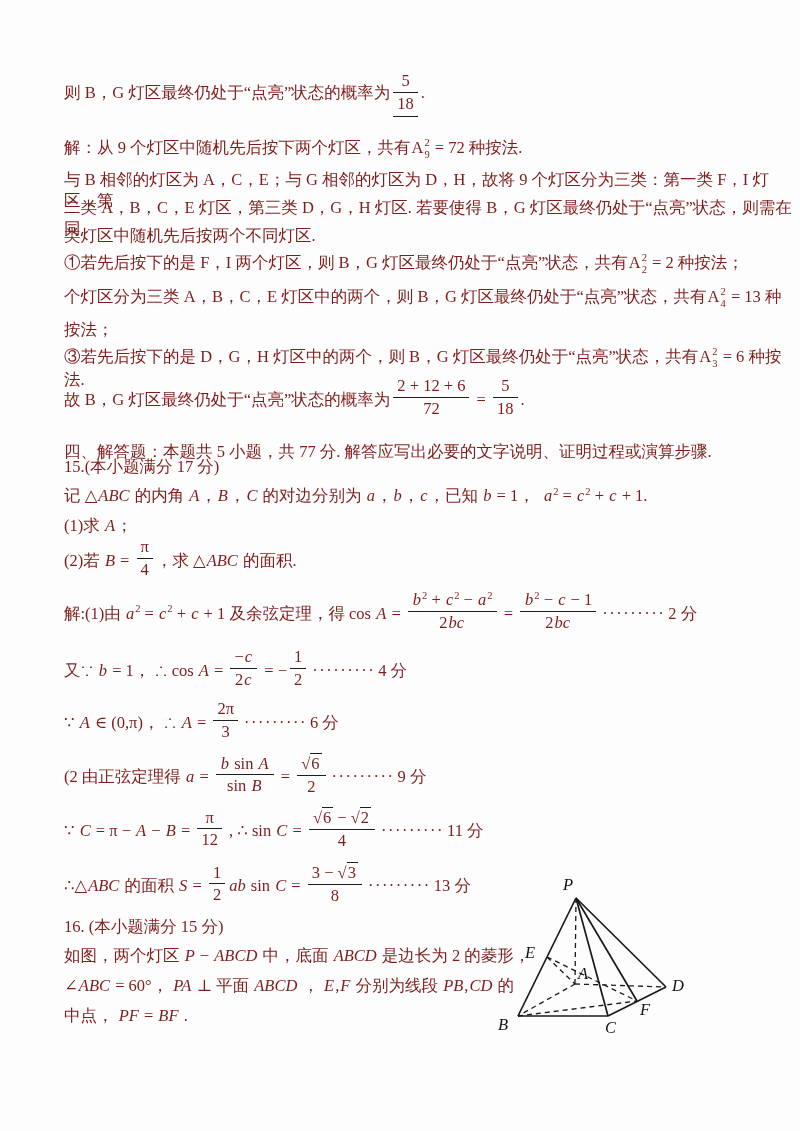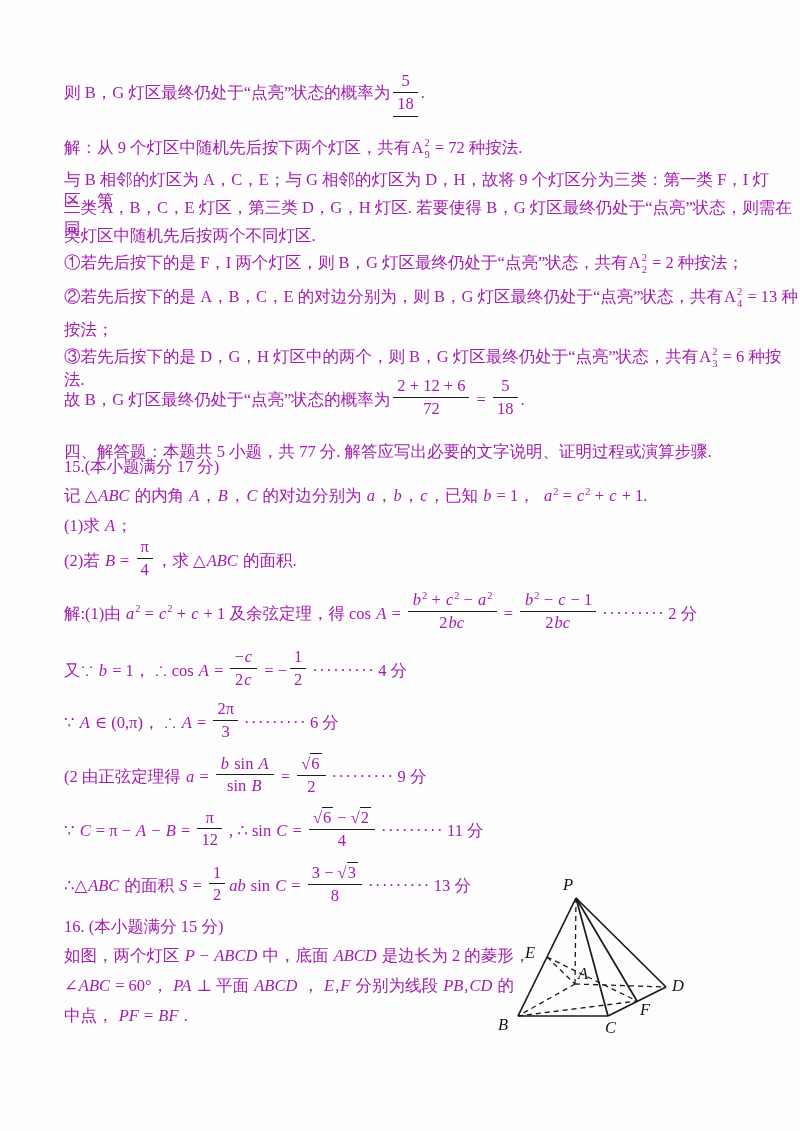--- a/index.html
+++ b/index.html
@@ -1,21 +1,21 @@
 <!DOCTYPE html>
 <html><head>
 <meta charset="utf-8">
 <style>
   html,body{margin:0;padding:0;background:#e8e8e8;}
   .page{
     position:relative;
     width:800px;height:1131px;
     margin:0 auto;
     background:#fdfdfd;
-    color:#a21caf;
+    color:#7f1d1d;
     font-family:"Liberation Serif","DejaVu Serif",serif;
     font-size:16.5px;
     overflow:hidden;
   }
   .line{
     position:absolute;
     left:64px;
     white-space:nowrap;
     line-height:1.25;
   }
@@ -46,21 +46,21 @@
 </head>
 <body>
 
 <div class="page">
   <div class="line" style="top:71px"><span class="tok-text">则 B，G 灯区最终仍处于“点亮”状态的概率为</span><span class="tok-frac"><span class="frac-num"><span class="tok-text">5</span></span><span class="frac-den underlined"><span class="tok-text">18</span></span></span><span class="tok-text">.</span></div>
   <div class="line" style="top:137px"><span class="tok-text">解：从 9 个灯区中随机先后按下两个灯区，共有</span><span class="tok-ss"><span class="ss-base">A</span><span class="ss-stack"><span class="ss-sup">2</span><span class="ss-sub">9</span></span></span><span class="tok-text"> = 72 种按法.</span></div>
   <div class="line" style="top:170px"><span class="tok-text">与 B 相邻的灯区为 A，C，E；与 G 相邻的灯区为 D，H，故将 9 个灯区分为三类：第一类 F，I 灯区，第</span></div>
   <div class="line" style="top:198px"><span class="tok-text">二类 A，B，C，E 灯区，第三类 D，G，H 灯区. 若要使得 B，G 灯区最终仍处于“点亮”状态，则需在同</span></div>
   <div class="line" style="top:226px"><span class="tok-text">类灯区中随机先后按两个不同灯区.</span></div>
   <div class="line" style="top:252px"><span class="tok-text">①若先后按下的是 F，I 两个灯区，则 B，G 灯区最终仍处于“点亮”状态，共有</span><span class="tok-ss"><span class="ss-base">A</span><span class="ss-stack"><span class="ss-sup">2</span><span class="ss-sub">2</span></span></span><span class="tok-text"> = 2 种按法；</span></div>
-  <div class="line" style="top:286px"><span class="tok-text">②若先后按下的是 A，B，C，E 的对边分别为，则 B，G 灯区最终仍处于“点亮”状态，共有</span><span class="tok-ss"><span class="ss-base">A</span><span class="ss-stack"><span class="ss-sup">2</span><span class="ss-sub">4</span></span></span><span class="tok-text"> = 13 种</span></div>
+  <div class="line" style="top:286px"><span class="tok-text">个灯区分为三类 A，B，C，E 灯区中的两个，则 B，G 灯区最终仍处于“点亮”状态，共有</span><span class="tok-ss"><span class="ss-base">A</span><span class="ss-stack"><span class="ss-sup">2</span><span class="ss-sub">4</span></span></span><span class="tok-text"> = 13 种</span></div>
   <div class="line" style="top:320px"><span class="tok-text">按法；</span></div>
   <div class="line" style="top:346px"><span class="tok-text">③若先后按下的是 D，G，H 灯区中的两个，则 B，G 灯区最终仍处于“点亮”状态，共有</span><span class="tok-ss"><span class="ss-base">A</span><span class="ss-stack"><span class="ss-sup">2</span><span class="ss-sub">3</span></span></span><span class="tok-text"> = 6 种按法.</span></div>
   <div class="line" style="top:376px"><span class="tok-text">故 B，G 灯区最终仍处于“点亮”状态的概率为</span><span class="tok-frac"><span class="frac-num"><span class="tok-text">2 + 12 + 6</span></span><span class="frac-den"><span class="tok-text">72</span></span></span><span class="tok-text"> = </span><span class="tok-frac"><span class="frac-num"><span class="tok-text">5</span></span><span class="frac-den"><span class="tok-text">18</span></span></span><span class="tok-text">.</span></div>
   <div class="line" style="top:442px"><span class="tok-text">四、解答题：本题共 5 小题，共 77 分. 解答应写出必要的文字说明、证明过程或演算步骤.</span></div>
   <div class="line" style="top:457px"><span class="tok-text">15.(本小题满分 17 分)</span></div>
   <div class="line" style="top:486px"><span class="tok-text">记 △</span><span class="tok-it">ABC</span><span class="tok-text"> 的内角 </span><span class="tok-it">A</span><span class="tok-text">，</span><span class="tok-it">B</span><span class="tok-text">，</span><span class="tok-it">C</span><span class="tok-text"> 的对边分别为 </span><span class="tok-it">a</span><span class="tok-text">，</span><span class="tok-it">b</span><span class="tok-text">，</span><span class="tok-it">c</span><span class="tok-text">，已知 </span><span class="tok-it">b</span><span class="tok-text"> = 1，  </span><span class="tok-it">a</span><sup class="tok-sup">2</sup><span class="tok-text"> = </span><span class="tok-it">c</span><sup class="tok-sup">2</sup><span class="tok-text"> + </span><span class="tok-it">c</span><span class="tok-text"> + 1.</span></div>
   <div class="line" style="top:516px"><span class="tok-text">(1)求 </span><span class="tok-it">A</span><span class="tok-text">；</span></div>
   <div class="line" style="top:537px"><span class="tok-text">(2)若 </span><span class="tok-it">B</span><span class="tok-text"> = </span><span class="tok-frac"><span class="frac-num"><span class="tok-text">π</span></span><span class="frac-den"><span class="tok-text">4</span></span></span><span class="tok-text">，求 △</span><span class="tok-it">ABC</span><span class="tok-text"> 的面积.</span></div>
   <div class="line" style="top:590px"><span class="tok-text">解:(1)由 </span><span class="tok-it">a</span><sup class="tok-sup">2</sup><span class="tok-text"> = </span><span class="tok-it">c</span><sup class="tok-sup">2</sup><span class="tok-text"> + </span><span class="tok-it">c</span><span class="tok-text"> + 1 及余弦定理，得 cos </span><span class="tok-it">A</span><span class="tok-text"> = </span><span class="tok-frac"><span class="frac-num"><span class="tok-it">b</span><sup class="tok-sup">2</sup><span class="tok-text"> + </span><span class="tok-it">c</span><sup class="tok-sup">2</sup><span class="tok-text"> − </span><span class="tok-it">a</span><sup class="tok-sup">2</sup></span><span class="frac-den"><span class="tok-text">2</span><span class="tok-it">bc</span></span></span><span class="tok-text"> = </span><span class="tok-frac"><span class="frac-num"><span class="tok-it">b</span><sup class="tok-sup">2</sup><span class="tok-text"> − </span><span class="tok-it">c</span><span class="tok-text"> − 1</span></span><span class="frac-den"><span class="tok-text">2</span><span class="tok-it">bc</span></span></span><span class="tok-dots">·········</span><span class="tok-text">2 分</span></div>
   <div class="line" style="top:647px"><span class="tok-text">又∵ </span><span class="tok-it">b</span><span class="tok-text"> = 1， ∴ cos </span><span class="tok-it">A</span><span class="tok-text"> = </span><span class="tok-frac"><span class="frac-num"><span class="tok-text">−</span><span class="tok-it">c</span></span><span class="frac-den"><span class="tok-text">2</span><span class="tok-it">c</span></span></span><span class="tok-text"> = −</span><span class="tok-frac"><span class="frac-num"><span class="tok-text">1</span></span><span class="frac-den"><span class="tok-text">2</span></span></span><span class="tok-dots">·········</span><span class="tok-text">4 分</span></div>

